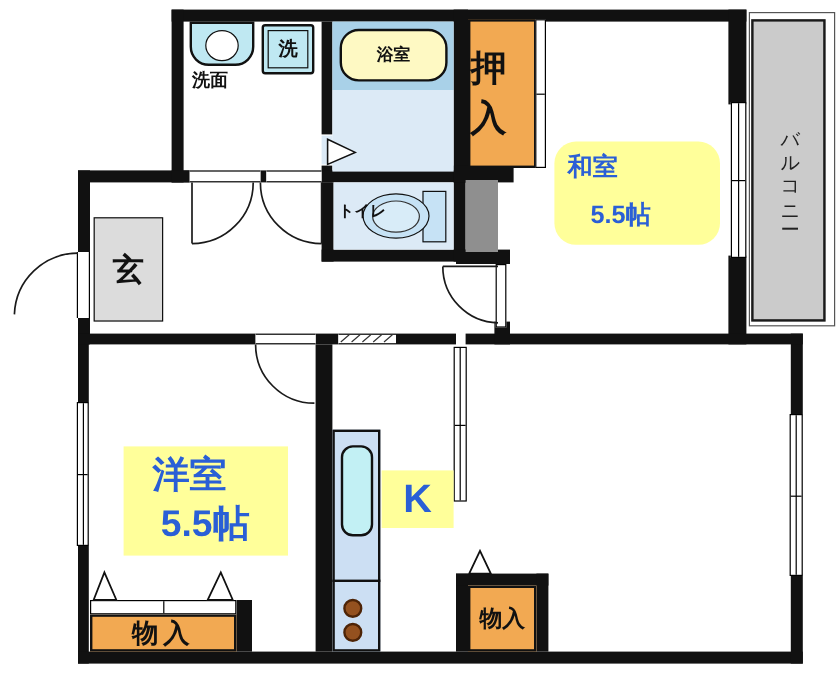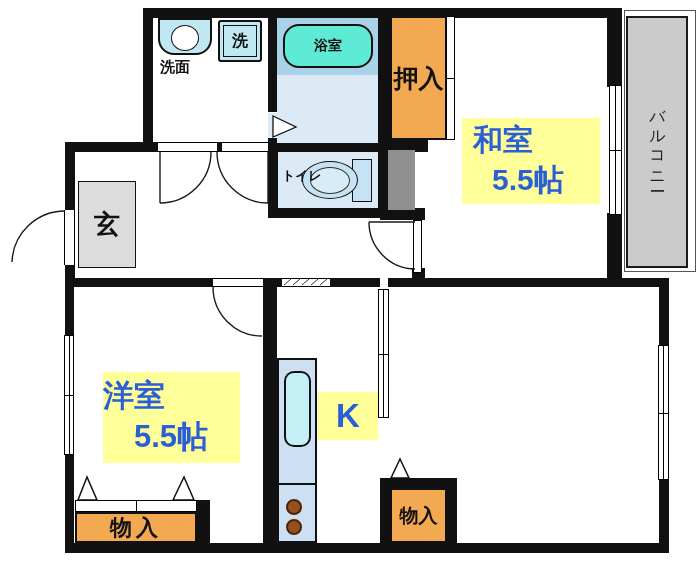--- a/index.html
+++ b/index.html
@@ -6,21 +6,21 @@
   #plan{position:relative;width:700px;height:561px;background:#ffffff;overflow:hidden;
         font-family:"Liberation Sans","DejaVu Sans",sans-serif;}
   .abs{position:absolute;}
   .wall{position:absolute;background:#111;}
   .box{position:absolute;box-sizing:border-box;}
   .orange{background:#F2A952;border:2px solid #111;}
   .grayfill{background:#DCDCDC;border:2px solid #111;}
   .psgray{background:#8F8F8F;}
   .bathband{background:#A9D1E8;}
   .bathfloor{background:#DCEAF6;}
-  .tub{background:#5eead4;border:2px solid #111;border-radius:16px;}
+  .tub{background:#fef9c3;border:2px solid #111;border-radius:16px;}
   .fixture{background:#C6E2F5;border:2px solid #111;}
   .counter{background:#CCDFF3;border:2px solid #111;}
   .sink{background:#C2F0F4;border:2px solid #111;border-radius:10px;}
   .balcony{background:#CBCBCB;border:2px solid #1a1a1a;}
   .rail{border:1px solid #555;background:transparent;}
   .win{position:absolute;background:#fff;border:1px solid #000;box-sizing:border-box;}
   .win .line-v{position:absolute;left:50%;top:0;bottom:0;width:1px;background:#000;margin-left:-0.5px;}
   .win .tick{position:absolute;left:0;right:0;top:50%;height:1px;background:#000;}
   .gap-h{position:absolute;background:#fff;border-top:1px solid #000;border-bottom:1px solid #000;box-sizing:border-box;}
   .gap-v{position:absolute;background:#fff;border-left:1px solid #000;border-right:1px solid #000;box-sizing:border-box;}
@@ -90,21 +90,21 @@
   <div class="abs blk" style="left:160px;top:58px;font-size:15px;">洗面</div>
   <div class="box" style="left:218px;top:20px;width:44px;height:42px;background:#BFE8F2;border:2px solid #111;border-radius:3px;"></div>
   <div class="box ctr" style="left:223px;top:25px;width:34px;height:32px;border:1.5px solid #111;background:#BFE8F2;">
     <span class="blk" style="font-size:16px;">洗</span>
   </div>
 
   <div class="box grayfill ctr" style="left:78px;top:181px;width:58px;height:87px;border-width:1.5px;">
     <span class="blk" style="font-size:26px;">玄</span>
   </div>
   <div class="box orange ctr" style="left:390px;top:16px;width:57px;height:124px;">
-    <span class="blk" style="font-size:25px;">押入</span>
+    <span class="blk" style="font-size:30px;">押入</span>
   </div>
   <div class="box psgray" style="left:388px;top:150px;width:27px;height:60px;"></div>
   <div class="box orange ctr" style="left:75px;top:512px;width:122px;height:31px;">
     <span class="blk" style="font-size:22px;letter-spacing:4px;">物入</span>
   </div>
   <div class="box orange ctr" style="left:390px;top:488px;width:57px;height:55px;">
     <span class="blk" style="font-size:19px;">物入</span>
   </div>
 
   <div class="box counter" style="left:277px;top:358px;width:40px;height:185px;"></div>
@@ -152,25 +152,25 @@
     <path d="M 213 287 A 49 49 0 0 0 262 336" fill="none" stroke="#1a1a1a" stroke-width="1.4"></path>
     <polygon points="273,116 296,127 273,137" fill="#ffffff" stroke="#111" stroke-width="1.3"></polygon>
     <polygon points="78,500 97,500 87,477" fill="#ffffff" stroke="#111" stroke-width="1.5"></polygon>
     <polygon points="173,500 194,500 184,477" fill="#ffffff" stroke="#111" stroke-width="1.5"></polygon>
     <polygon points="391,478 409,478 400,459" fill="#ffffff" stroke="#111" stroke-width="1.5"></polygon>
     <path d="M 284 285 l 7 -6 M 293 285 l 7 -6 M 302 285 l 7 -6 M 311 285 l 7 -6 M 320 285 l 7 -6" stroke="#333" stroke-width="1"></path>
     <circle cx="294" cy="507" r="7" fill="#94511F" stroke="#4d2407" stroke-width="2"></circle>
     <circle cx="294" cy="527" r="7" fill="#94511F" stroke="#4d2407" stroke-width="2"></circle>
   </svg>
 
-  <div class="rlabel" style="left:462px;top:118px;width:138px;height:84px;font-size:30px;line-height:40px;padding-top:2px;">
+  <div class="rlabel" style="left:462px;top:118px;width:138px;height:84px;font-size:21px;line-height:40px;padding-top:2px;border-radius:18px;">
     <div style="padding-left:11px;">和室</div>
     <div style="padding-left:30px;">5.5帖</div>
   </div>
   <div class="rlabel" style="left:103px;top:372px;width:137px;height:88px;font-size:31px;line-height:41px;padding-top:3px;">
-    <div style="padding-left:0;font-family:Liberation Serif, serif;">洋室</div>
+    <div style="padding-left:24px;font-family:Liberation Serif, serif;">洋室</div>
     <div style="padding-left:31px;">5.5帖</div>
   </div>
   <div class="rlabel ctr" style="left:318px;top:392px;width:60px;height:48px;font-size:33px;">
     <span>K</span>
   </div>
 
 </div>
 
 </body></html>

